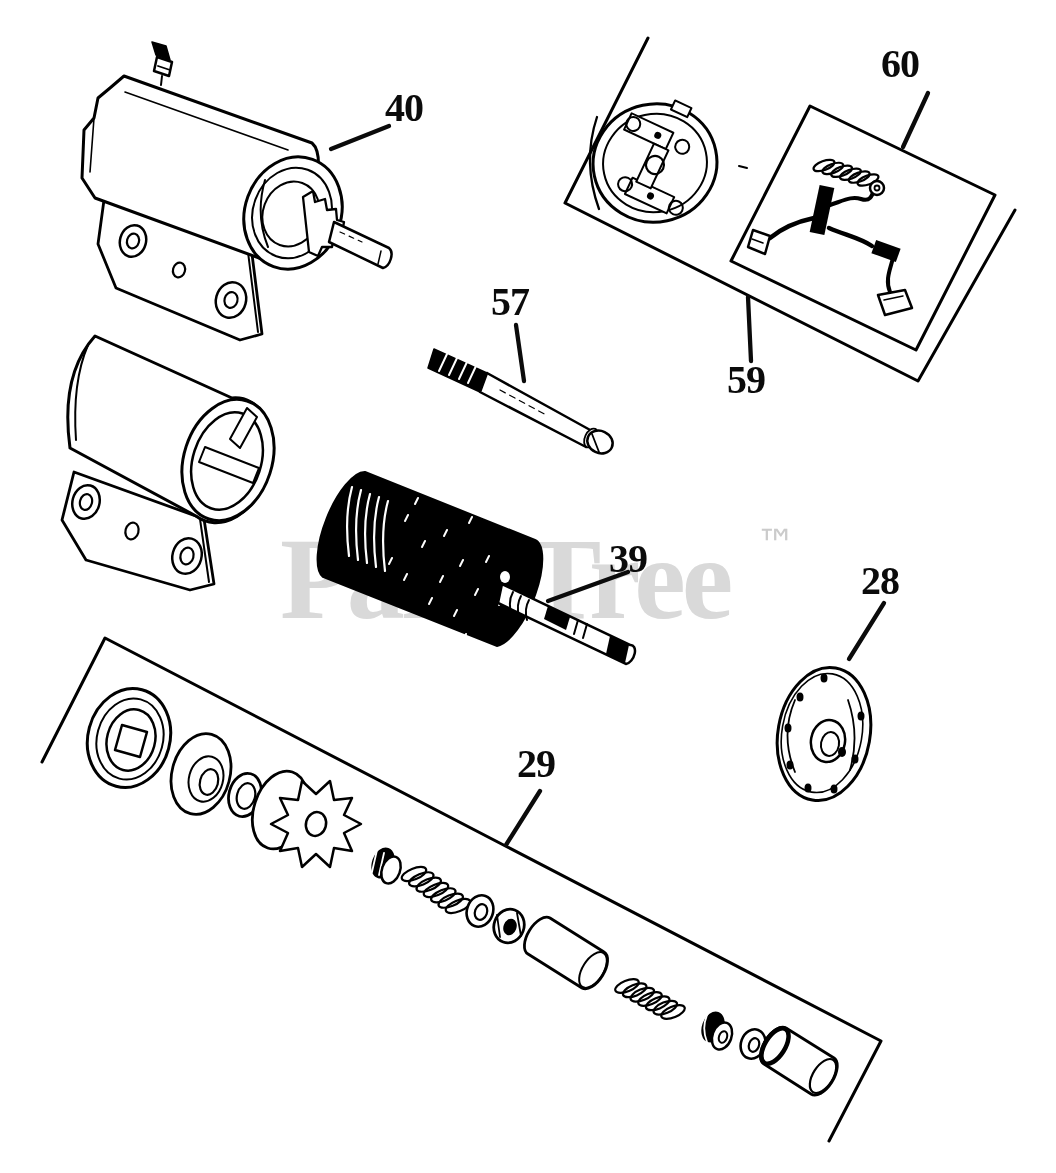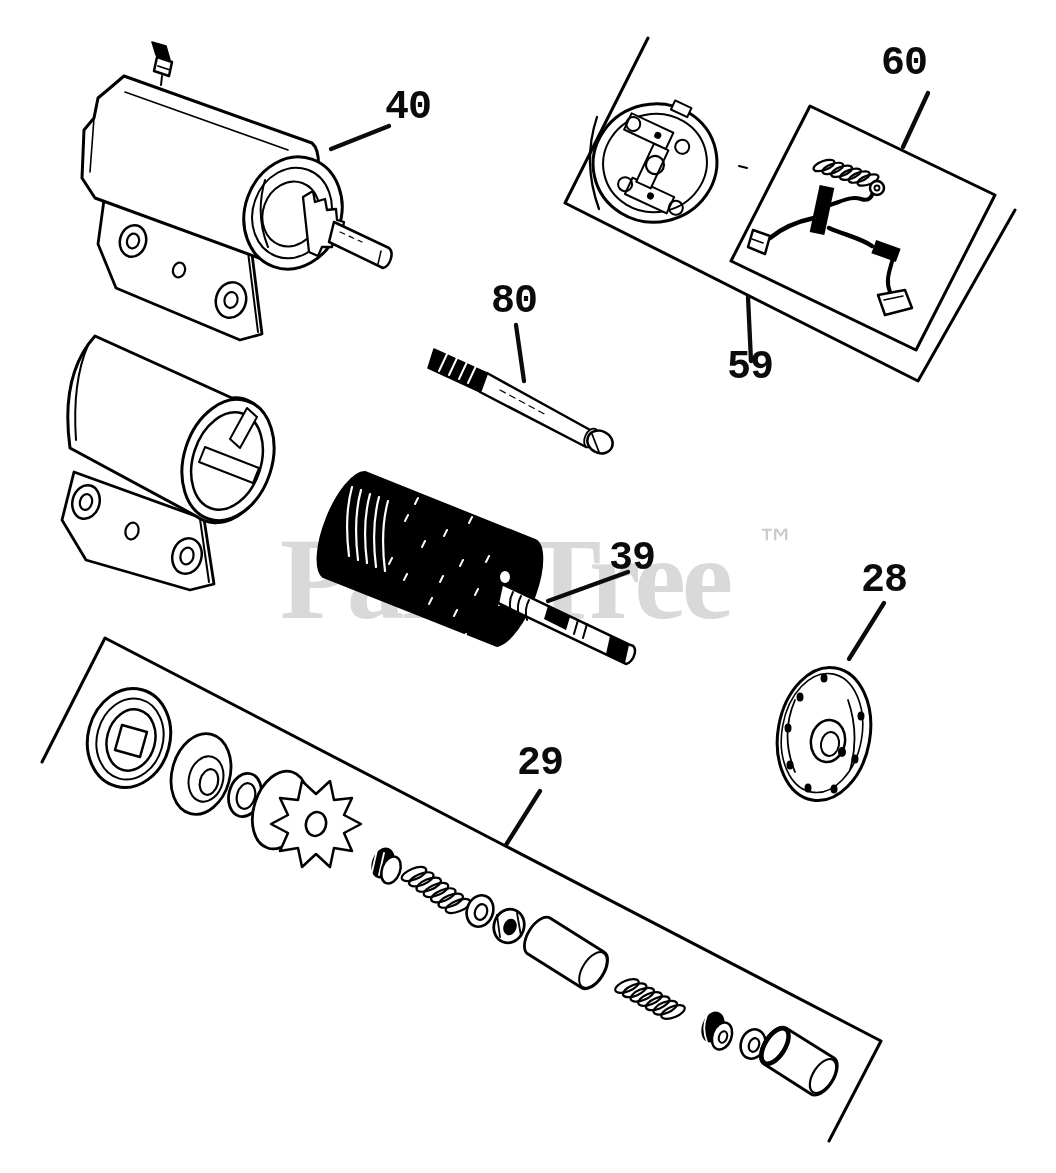--- a/index.html
+++ b/index.html
@@ -4,21 +4,21 @@
 <style>
   html,body{margin:0;padding:0}
   body{width:1056px;height:1173px;background:#ffffff;overflow:hidden}
   .stage{position:relative;width:1056px;height:1173px;background:#fff;
          font-family:"DejaVu Sans",sans-serif}
   .watermark{position:absolute;left:280px;top:521px;line-height:1;white-space:nowrap;
              font-family:"Liberation Serif",serif;font-weight:700;font-size:116px;
              letter-spacing:-4px;color:#d9d9d9;user-select:none}
   .tm{position:absolute;left:756px;top:524px;line-height:1;
       font-family:"DejaVu Sans",sans-serif;font-weight:400;font-size:40px;color:#cbcbcb}
-  .callout{position:absolute;line-height:1;font-family:Liberation Mono, monospace;
+  .callout{position:absolute;line-height:1;font-family:Liberation Serif, serif;
            font-weight:700;font-size:40px;letter-spacing:-1px;color:#0b0b0b;white-space:nowrap}
   svg.art{position:absolute;left:0;top:0}
 </style>
 </head>
 <body>
 
 <div class="stage">
 
   <div class="watermark">PartsTree</div>
   <div class="tm">™</div>
@@ -288,19 +288,19 @@
       <line x1="516" y1="325" x2="524" y2="381"></line>
       <line x1="628" y1="572" x2="548" y2="601"></line>
       <line x1="751" y1="361" x2="748" y2="297"></line>
       <line x1="928" y1="93" x2="903" y2="147"></line>
       <line x1="884" y1="603" x2="849" y2="659"></line>
       <line x1="540" y1="791" x2="506" y2="845"></line>
     </g>
   </svg>
 
   <div class="callout" style="left:385px;top:88px">40</div>
-  <div class="callout" style="left:491px;top:282px">80</div>
+  <div class="callout" style="left:491px;top:282px">57</div>
   <div class="callout" style="left:609px;top:539px">39</div>
-  <div class="callout" style="left:727px;top:348px">59</div>
+  <div class="callout" style="left:727px;top:360px">59</div>
   <div class="callout" style="left:881px;top:44px">60</div>
   <div class="callout" style="left:861px;top:561px">28</div>
   <div class="callout" style="left:517px;top:744px">29</div>
 </div>
 
 </body></html>

